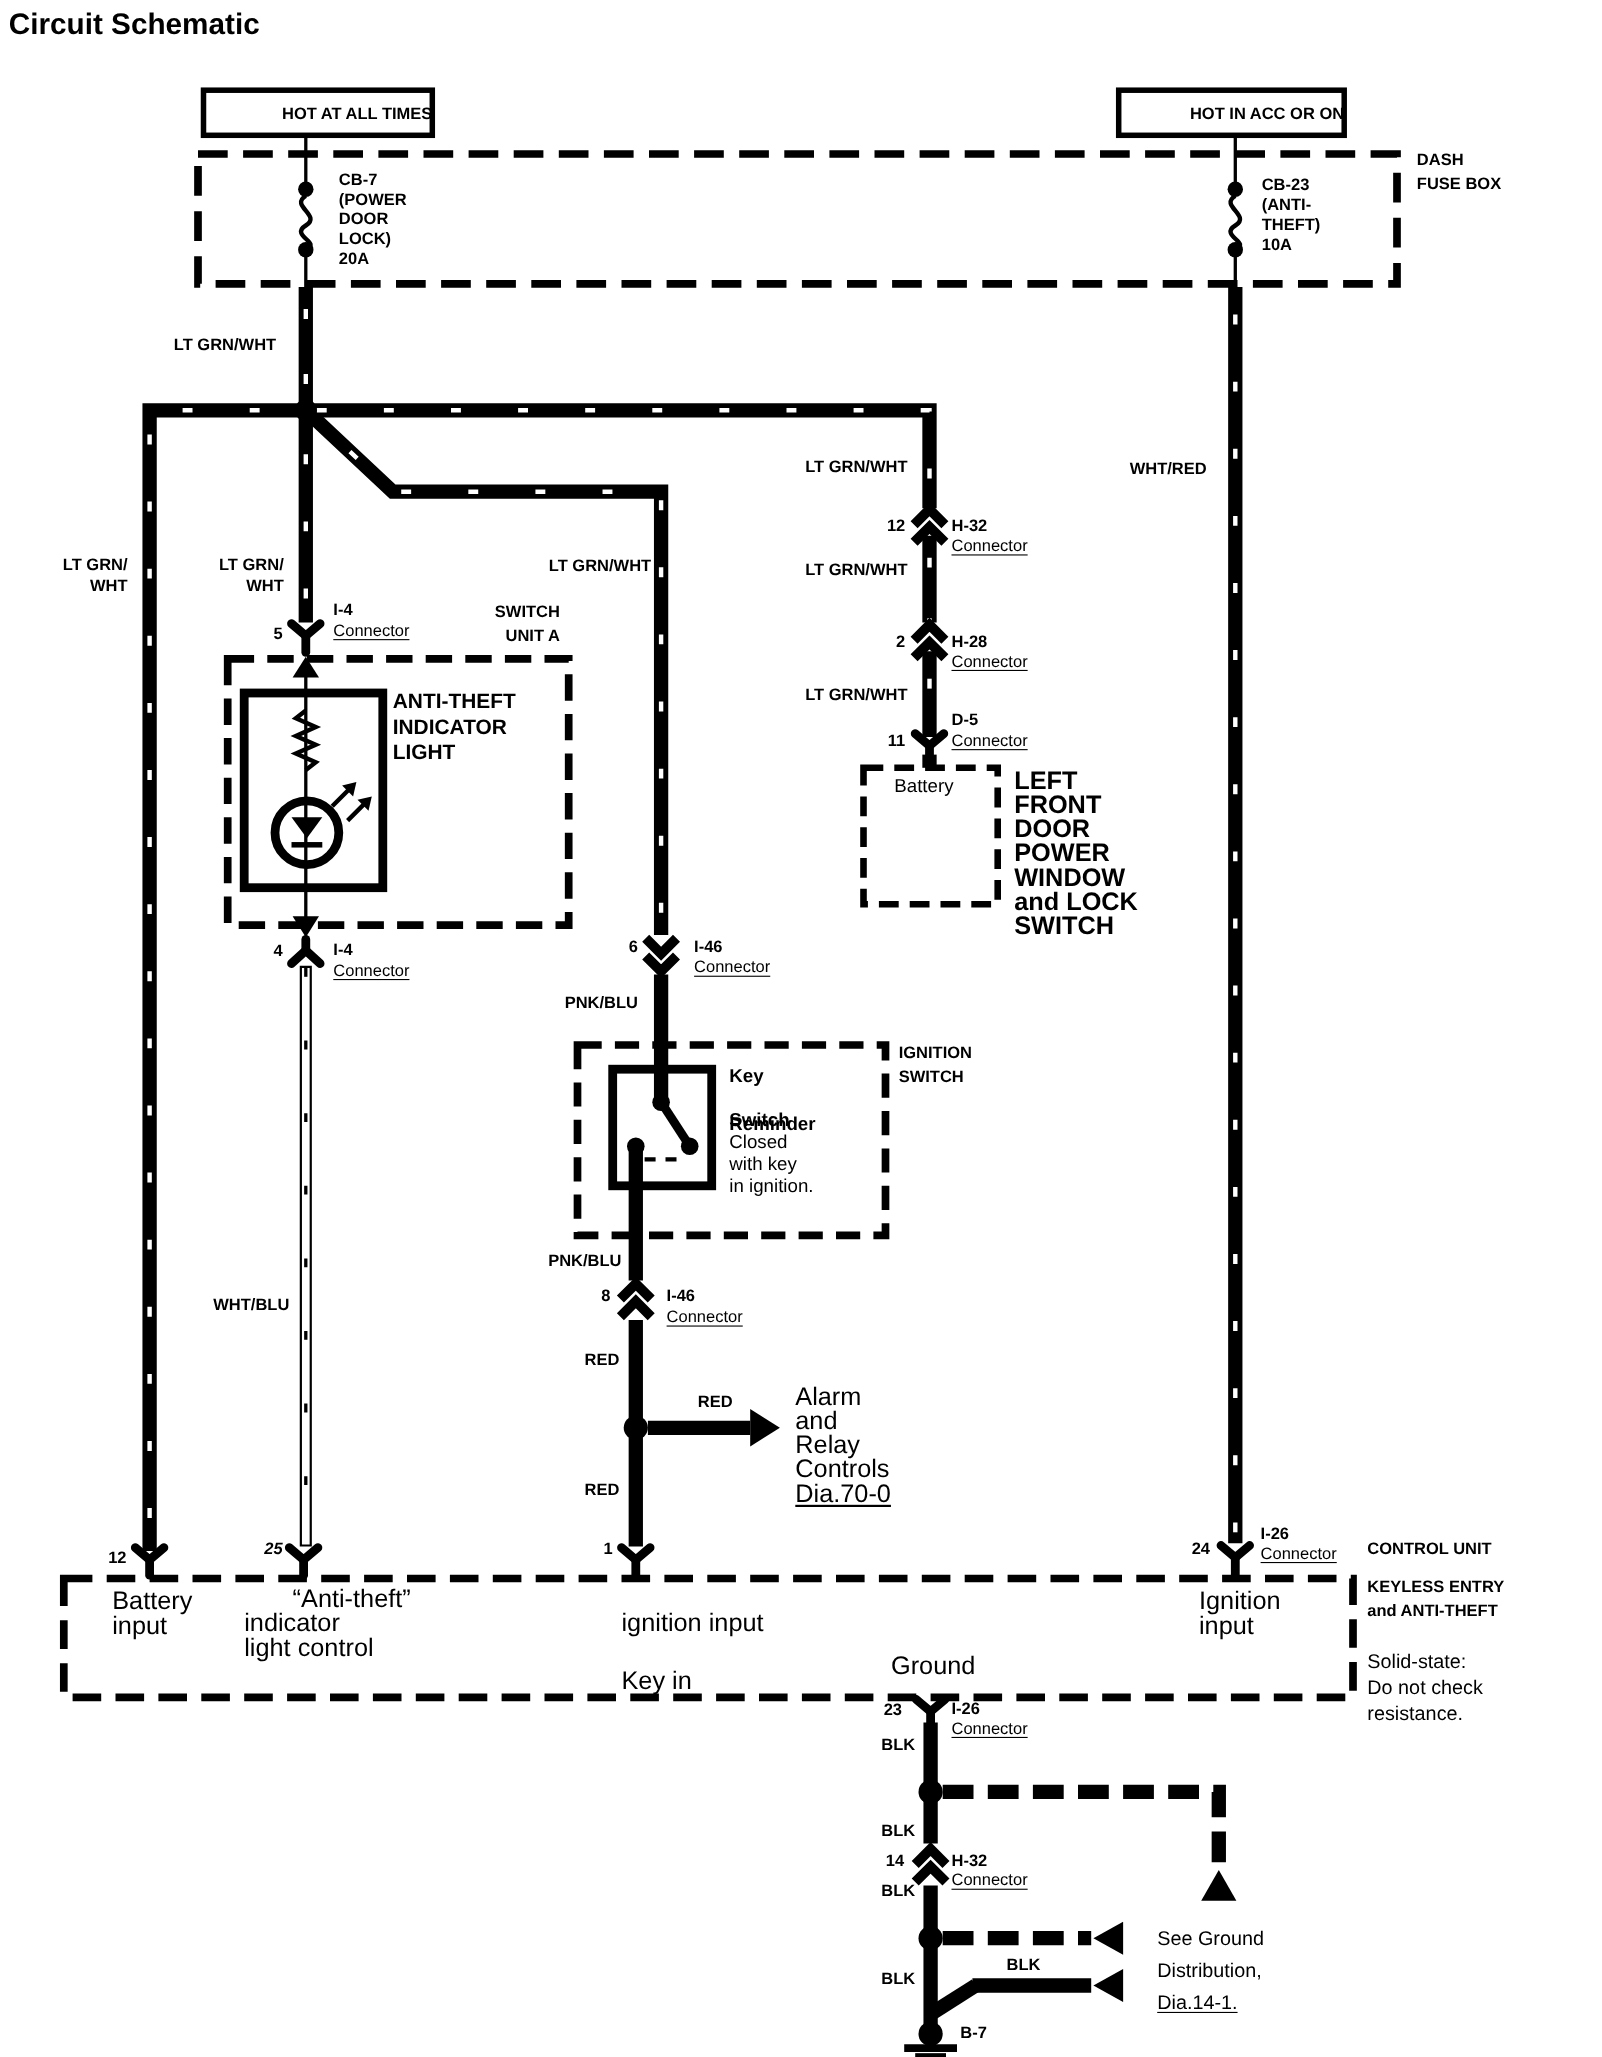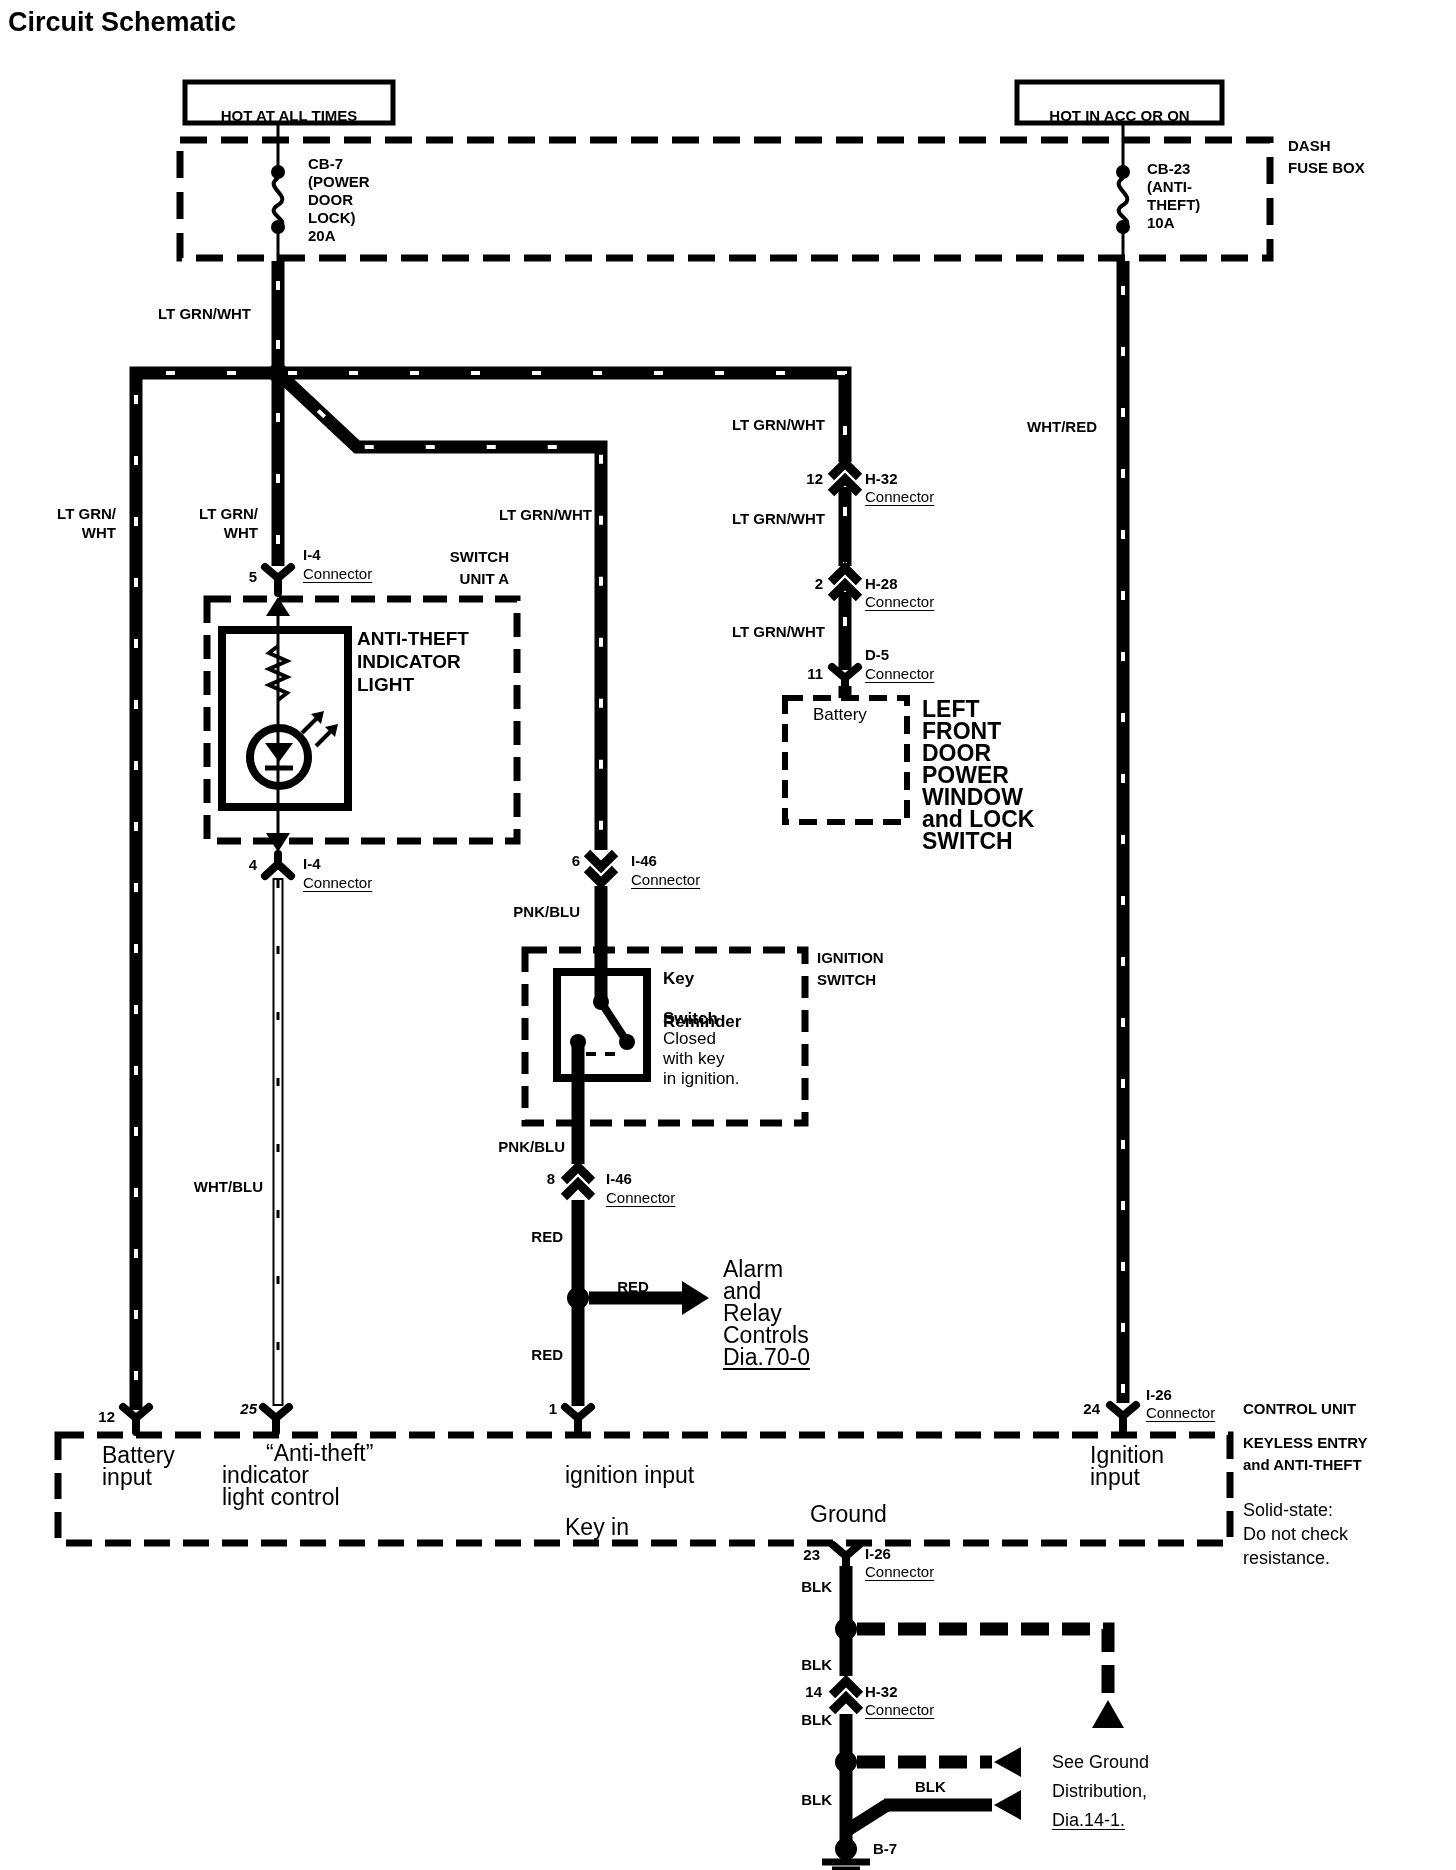--- a/index.html
+++ b/index.html
@@ -2,21 +2,21 @@
 <html><head>
 <meta charset="utf-8">
 <style>
   html,body { margin:0; padding:0; background:#fff; }
   .canvas { position:relative; width:1456px; height:1870px; background:#fff; overflow:hidden;
             font-family:"Liberation Sans", sans-serif; color:#000; }
   svg.layer { position:absolute; left:0; top:0; }
   .lbl  { position:absolute; font:bold 15px/18px "Liberation Sans",sans-serif; white-space:pre; }
   .n    { font-weight:normal; }
   .r    { text-align:right; }
-  .c    { text-align:center;margin-top:12px; }
+  .c    { text-align:right; }
   .u    { text-decoration:underline; text-underline-offset:3px; }
   .med  { font-size:17px; line-height:20px; }
   .med2 { font-size:23px; line-height:22px; }
   .big  { font-size:15px; line-height:22px; }
   .big23{ font-size:19px; line-height:23px; }
   .see  { font-size:18px; line-height:29px; }
   .title{ font:bold 27px/32px "Liberation Sans",sans-serif; }
 </style>
 </head>
 <body>

